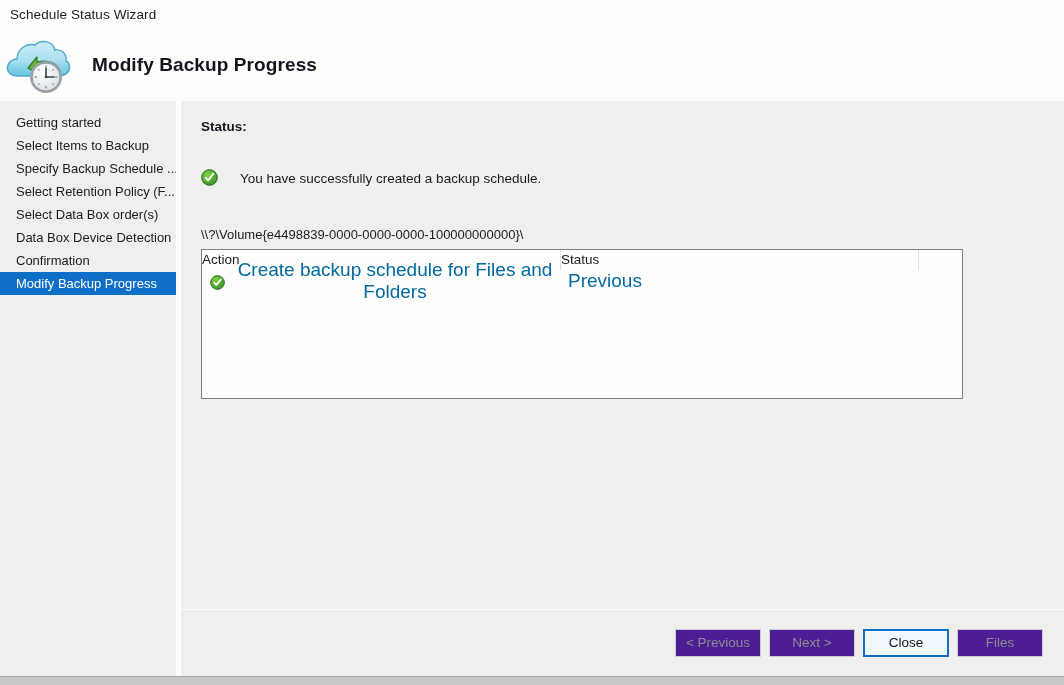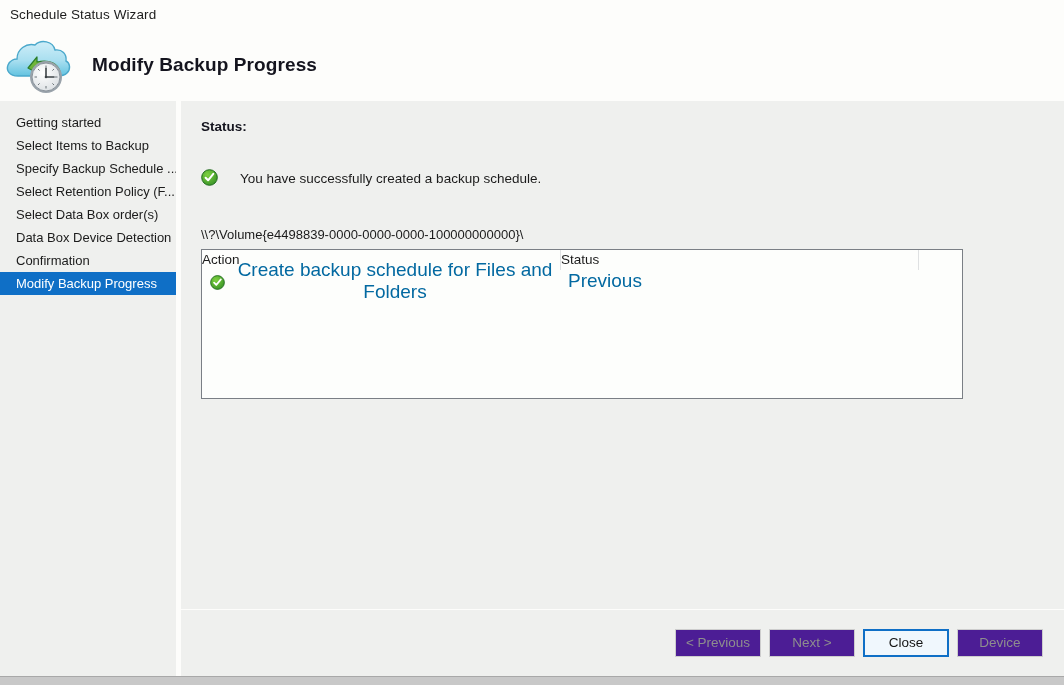--- a/index.html
+++ b/index.html
@@ -391,19 +391,19 @@
     <div class="footer-sep" style="flex:1 1 auto"></div>
   </div>
 
   <div class="footer-wrap">
     <div class="footer-gutter" style="height:66px"></div>
     <div class="footer-gutter-div" style="height:66px"></div>
     <div class="footer" style="flex:1 1 auto">
       <div class="btn">&lt; Previous</div>
       <div class="btn">Next &gt;</div>
       <div class="btn primary">Close</div>
-      <div class="btn">Device</div>
+      <div class="btn">Files</div>
     </div>
   </div>
 
   <div class="bottom-strip"></div>
 
 </div>
 
 </body></html>

